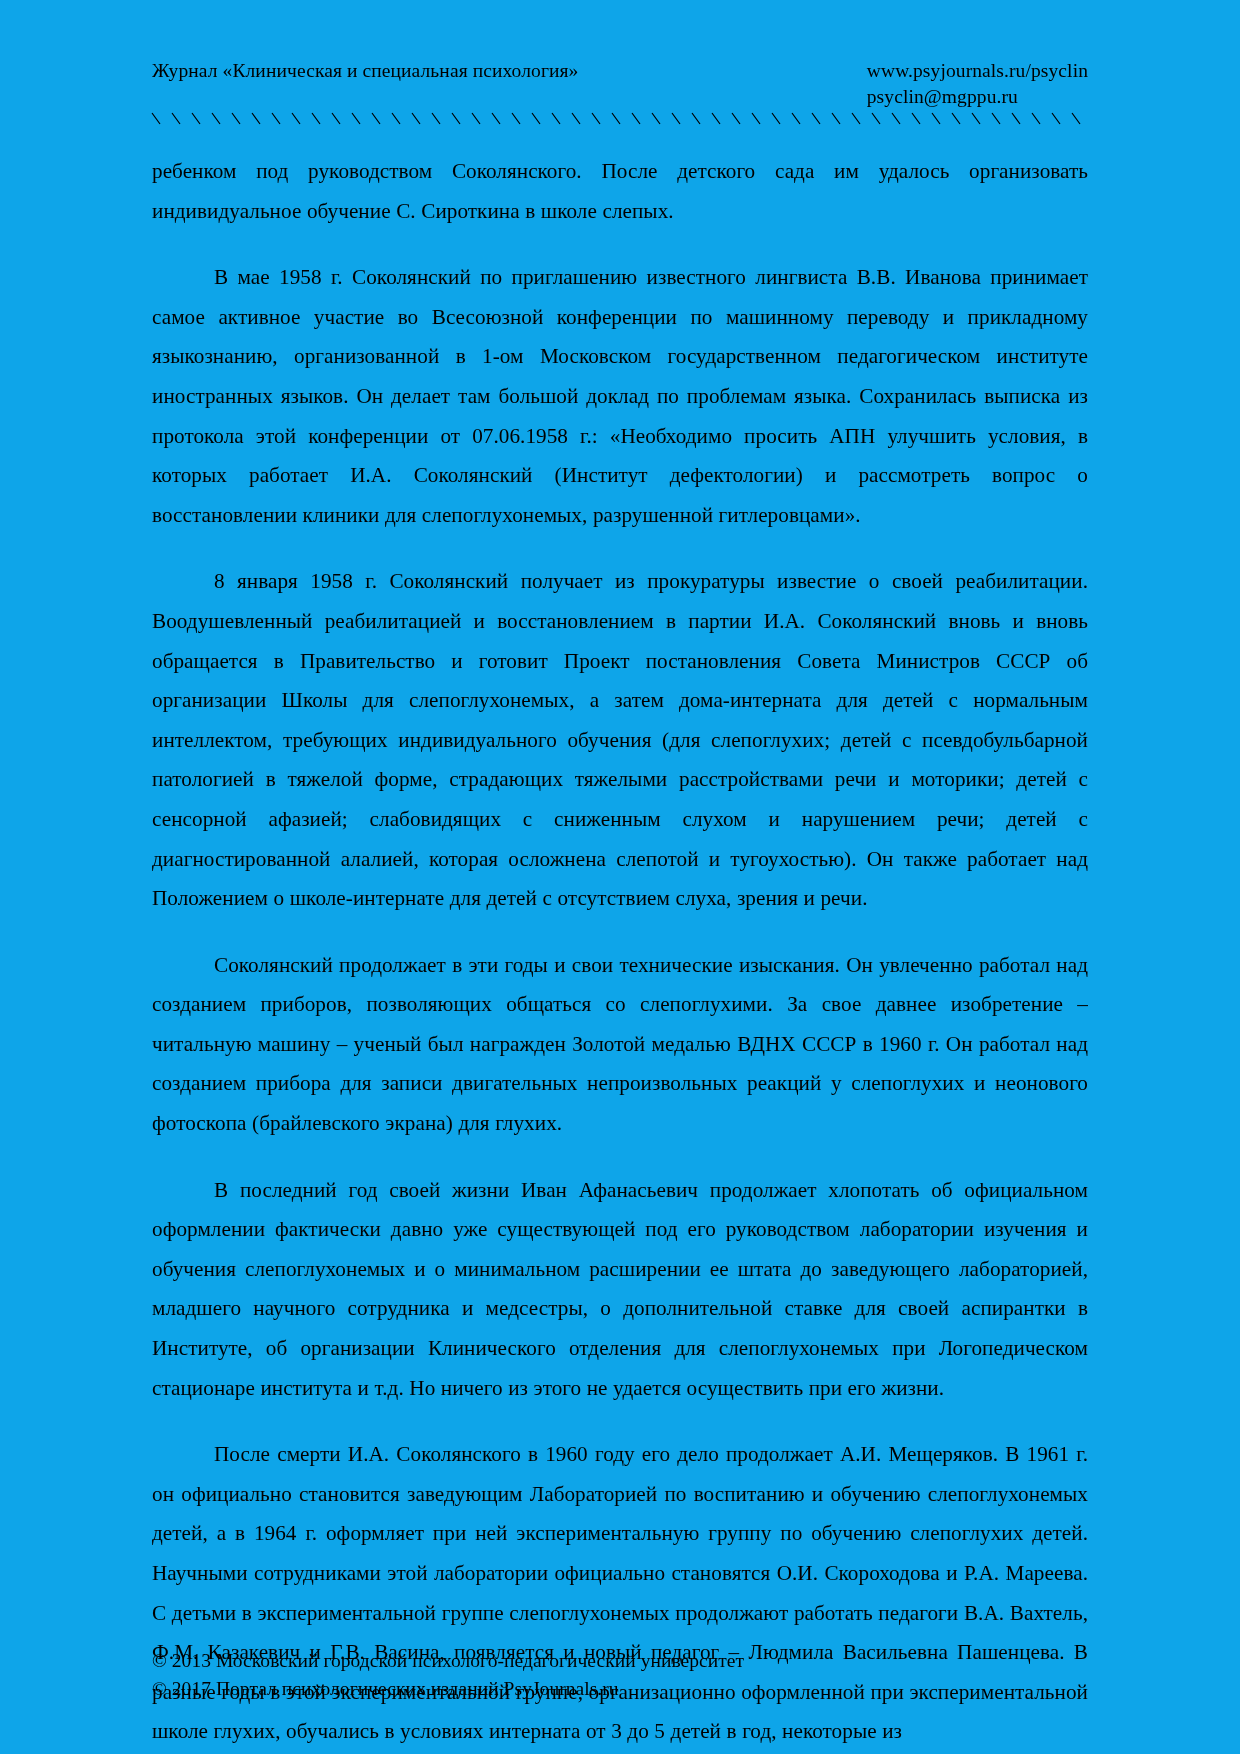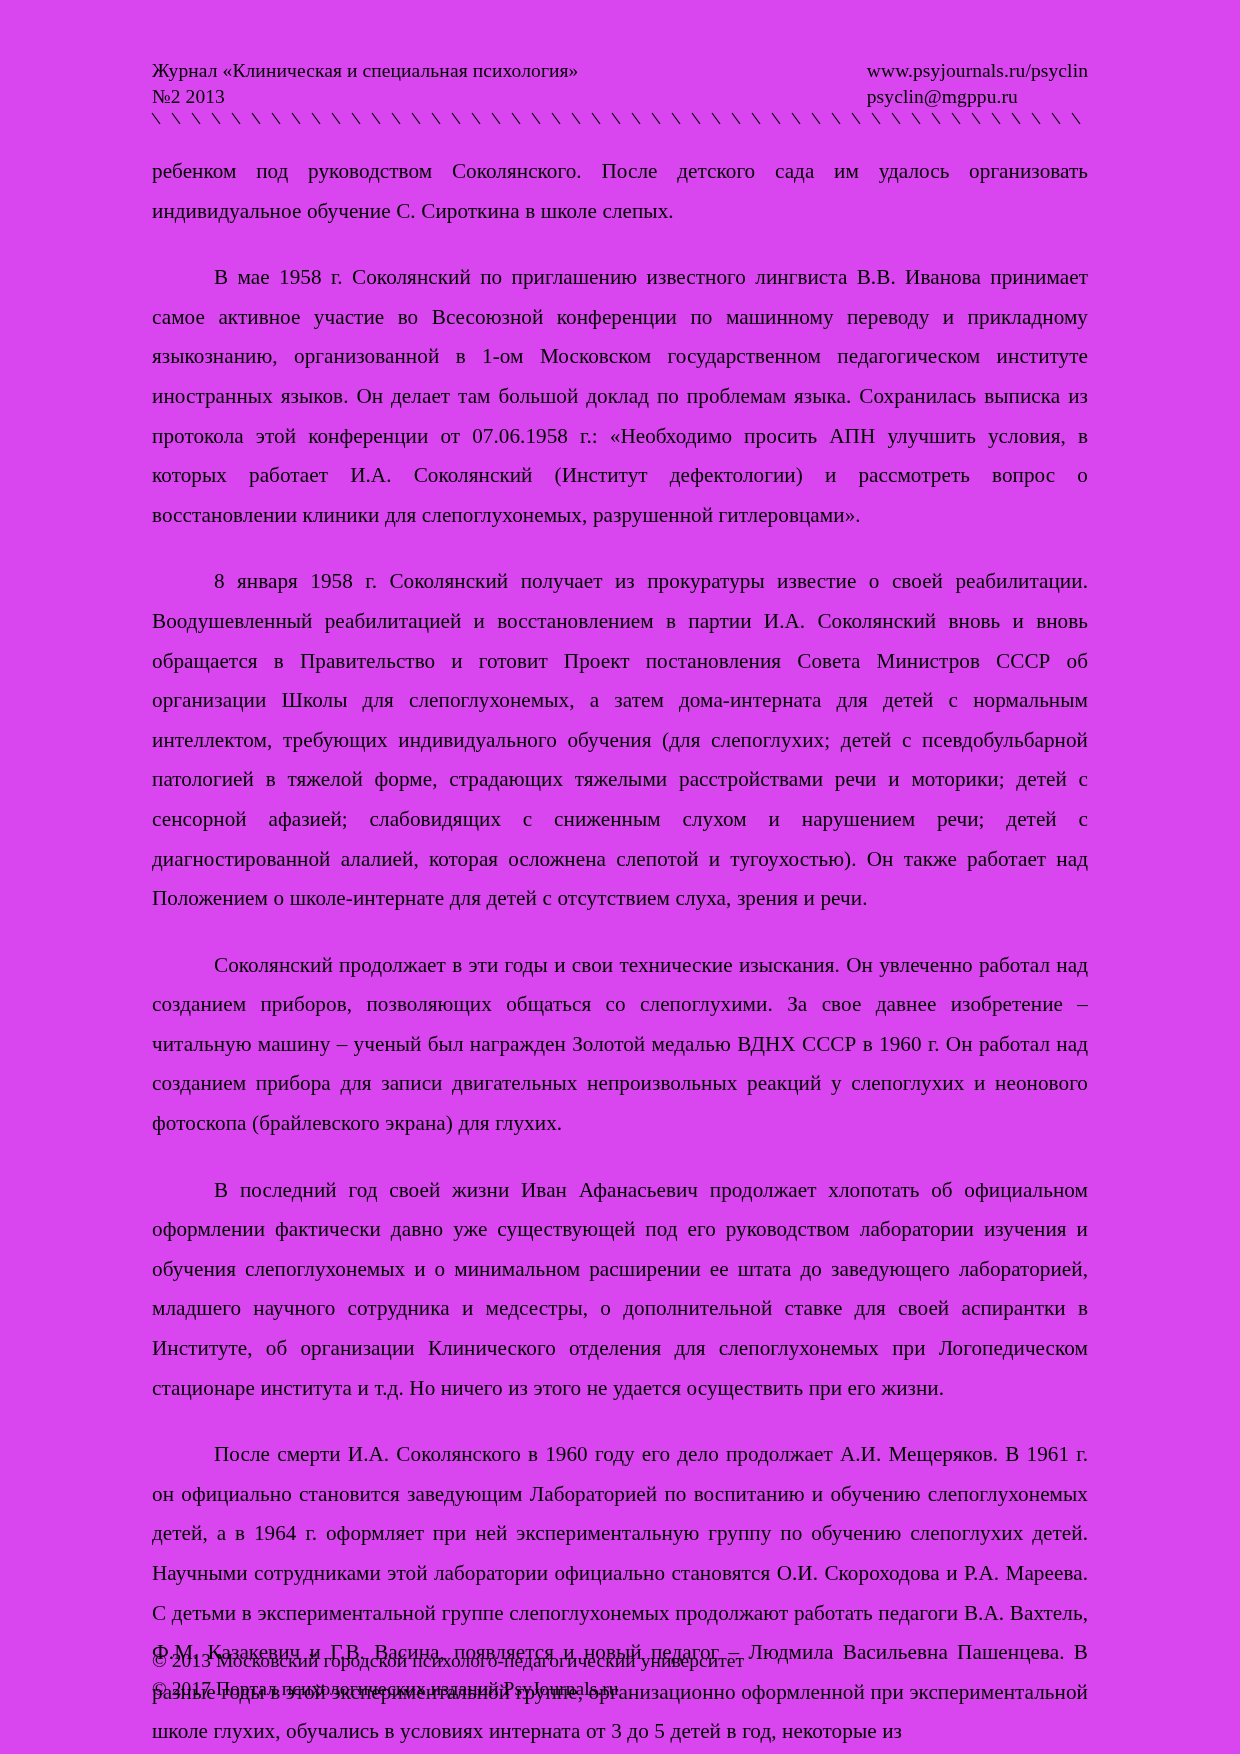--- a/index.html
+++ b/index.html
@@ -13,21 +13,21 @@
     height: 1754px;
     font-family: "Liberation Serif", "DejaVu Serif", serif;
     color: #000000;
     -webkit-font-smoothing: antialiased;
   }
   .page {
     position: relative;
     width: 1240px;
     height: 1754px;
     box-sizing: border-box;
-    background: #d946ef;
+    background: #0ea5e9;
     overflow: hidden;
   }
 
   
   .page-header {
     position: absolute;
     left: 152px;
     top: 58px;
     width: 936px;
     display: flex;
@@ -90,21 +90,20 @@
   }
 </style>
 </head>
 <body>
 
 <div class="page">
 
   <div class="page-header">
     <div class="header-left">
       <span class="header-line">Журнал «Клиническая и специальная психология»</span>
-      <span class="header-line">№2 2013</span>
     </div>
     <div class="header-right">
       <span class="header-line">www.psyjournals.ru/psyclin</span>
       <span class="header-line">psyclin@mgppu.ru</span>
     </div>
   </div>
 
   <div class="header-rule">
     <svg width="940" height="14" viewBox="0 0 940 14" xmlns="http://www.w3.org/2000/svg" aria-hidden="true">
       <g stroke="#000000" stroke-width="1.2" fill="none">

